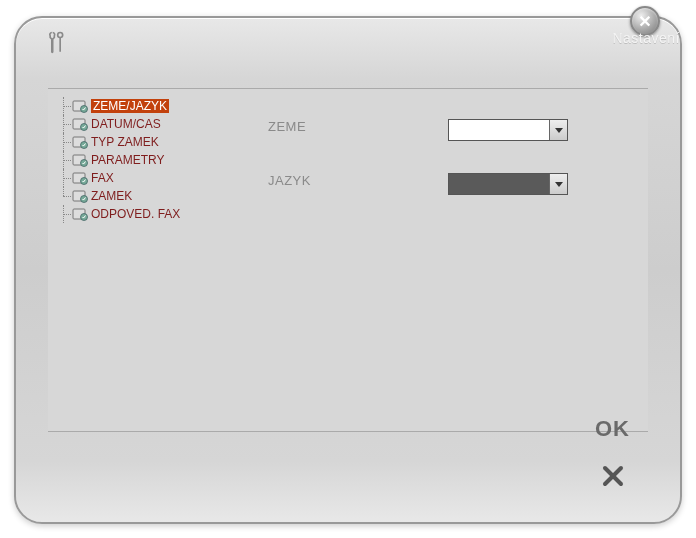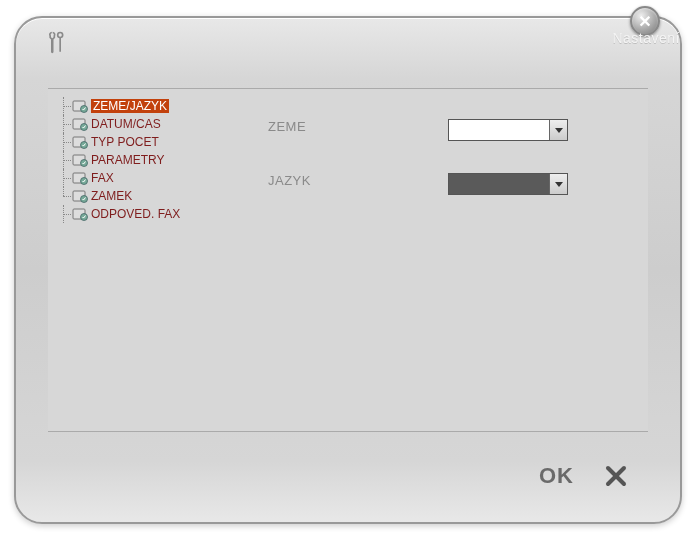--- a/index.html
+++ b/index.html
@@ -141,21 +141,22 @@
       content: "";
       border-left: 4px solid transparent;
       border-right: 4px solid transparent;
       border-top: 5px solid #333;
     }
     .buttons {
       position: absolute;
       right: 50px; bottom: 32px;
       display: flex;
       align-items: center;
-      gap: 28px;
+      gap: 20px;
+      flex-direction: column;
     }
     .ok-btn {
       font-size: 22px;
       font-weight: bold;
       color: #6a6a6a;
       cursor: pointer;
       letter-spacing: 1px;
     }
     .cancel-btn {
       width: 28px; height: 28px;
@@ -204,21 +205,21 @@
             </svg></span>
           <span class="tree-label">DATUM/CAS</span>
         </div>
         <div class="tree-item">
           <span class="tree-branch"></span>
           <span class="tree-icon"><svg viewBox="0 0 16 14">
               <rect x="1" y="2" width="12" height="10" rx="1" fill="#ddd" stroke="#777" stroke-width="1"></rect>
               <circle cx="12" cy="10" r="3.5" fill="#7a9" stroke="#466" stroke-width="0.8"></circle>
               <path d="M10.5 10 l1 1 l2 -2.5" stroke="#fff" stroke-width="1" fill="none"></path>
             </svg></span>
-          <span class="tree-label">TYP POCET</span>
+          <span class="tree-label">TYP ZAMEK</span>
         </div>
         <div class="tree-item">
           <span class="tree-branch"></span>
           <span class="tree-icon"><svg viewBox="0 0 16 14">
               <rect x="1" y="2" width="12" height="10" rx="1" fill="#ddd" stroke="#777" stroke-width="1"></rect>
               <circle cx="12" cy="10" r="3.5" fill="#7a9" stroke="#466" stroke-width="0.8"></circle>
               <path d="M10.5 10 l1 1 l2 -2.5" stroke="#fff" stroke-width="1" fill="none"></path>
             </svg></span>
           <span class="tree-label">PARAMETRY</span>
         </div>

